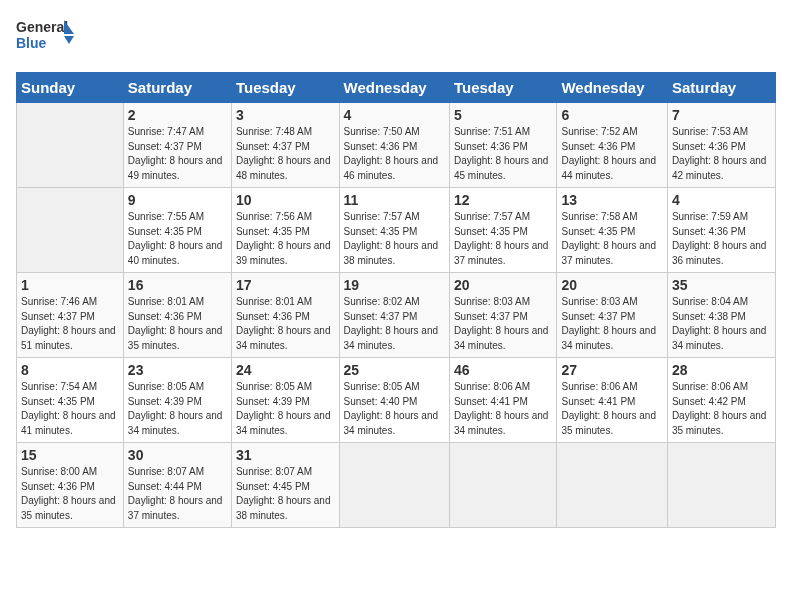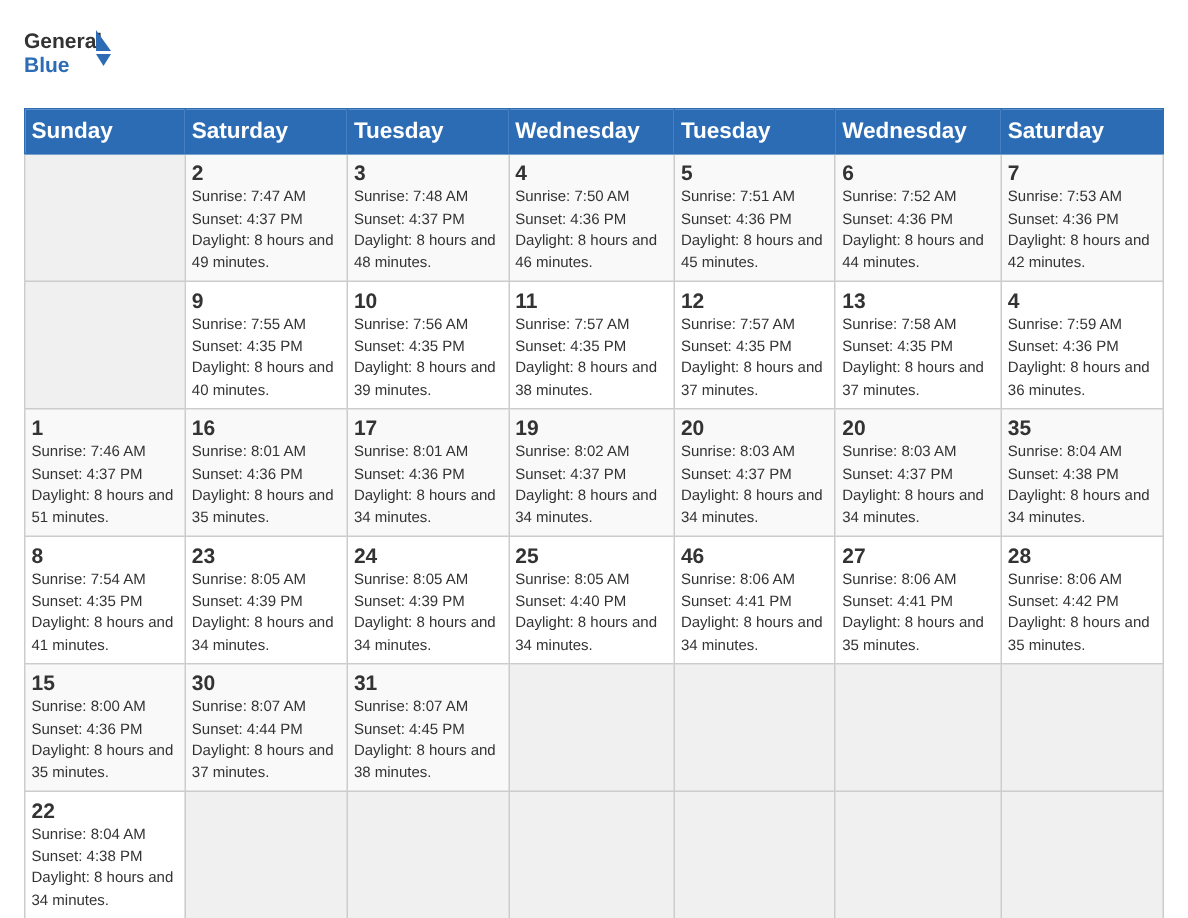--- a/index.html
+++ b/index.html
@@ -231,26 +231,14 @@
         </td>
         <td>
           <span class="day-number">31</span>
           <div class="day-info">Sunrise: 8:07 AM<br>Sunset: 4:45 PM<br>Daylight: 8 hours and 38 minutes.</div>
         </td>
         <td class="empty-cell"></td>
         <td class="empty-cell"></td>
         <td class="empty-cell"></td>
         <td class="empty-cell"></td>
       </tr>
-      <tr>
-        <td>
-          <span class="day-number">22</span>
-          <div class="day-info">Sunrise: 8:04 AM<br>Sunset: 4:38 PM<br>Daylight: 8 hours and 34 minutes.</div>
-        </td>
-        <td class="empty-cell"></td>
-        <td class="empty-cell"></td>
-        <td class="empty-cell"></td>
-        <td class="empty-cell"></td>
-        <td class="empty-cell"></td>
-        <td class="empty-cell"></td>
-      </tr>
     </tbody>
 </table>
 
 </body></html>

